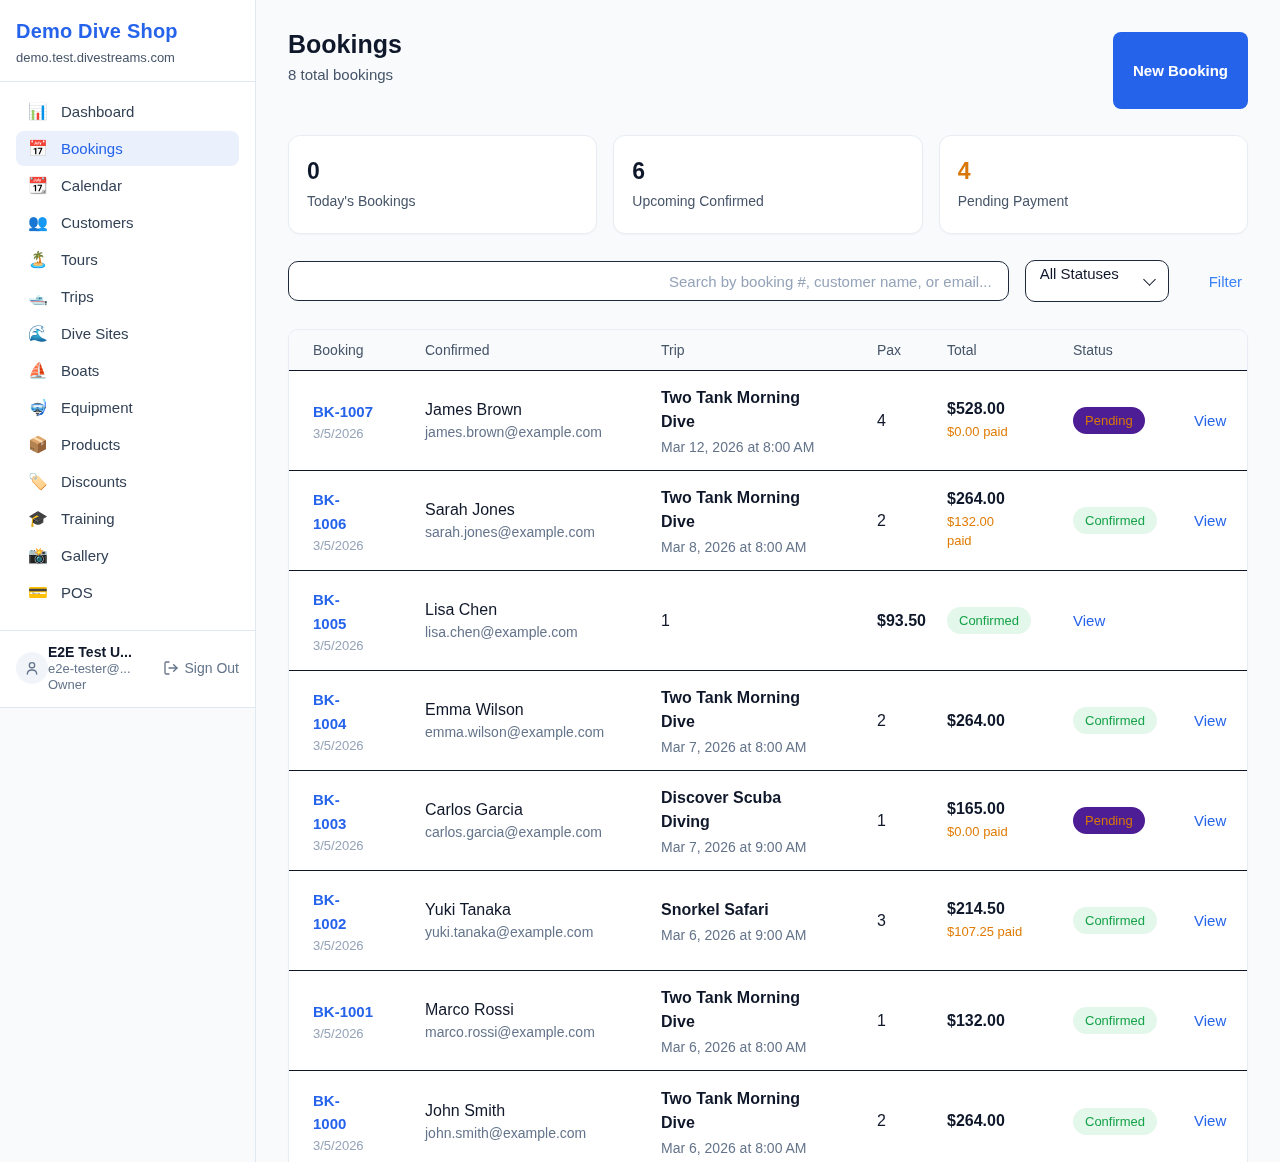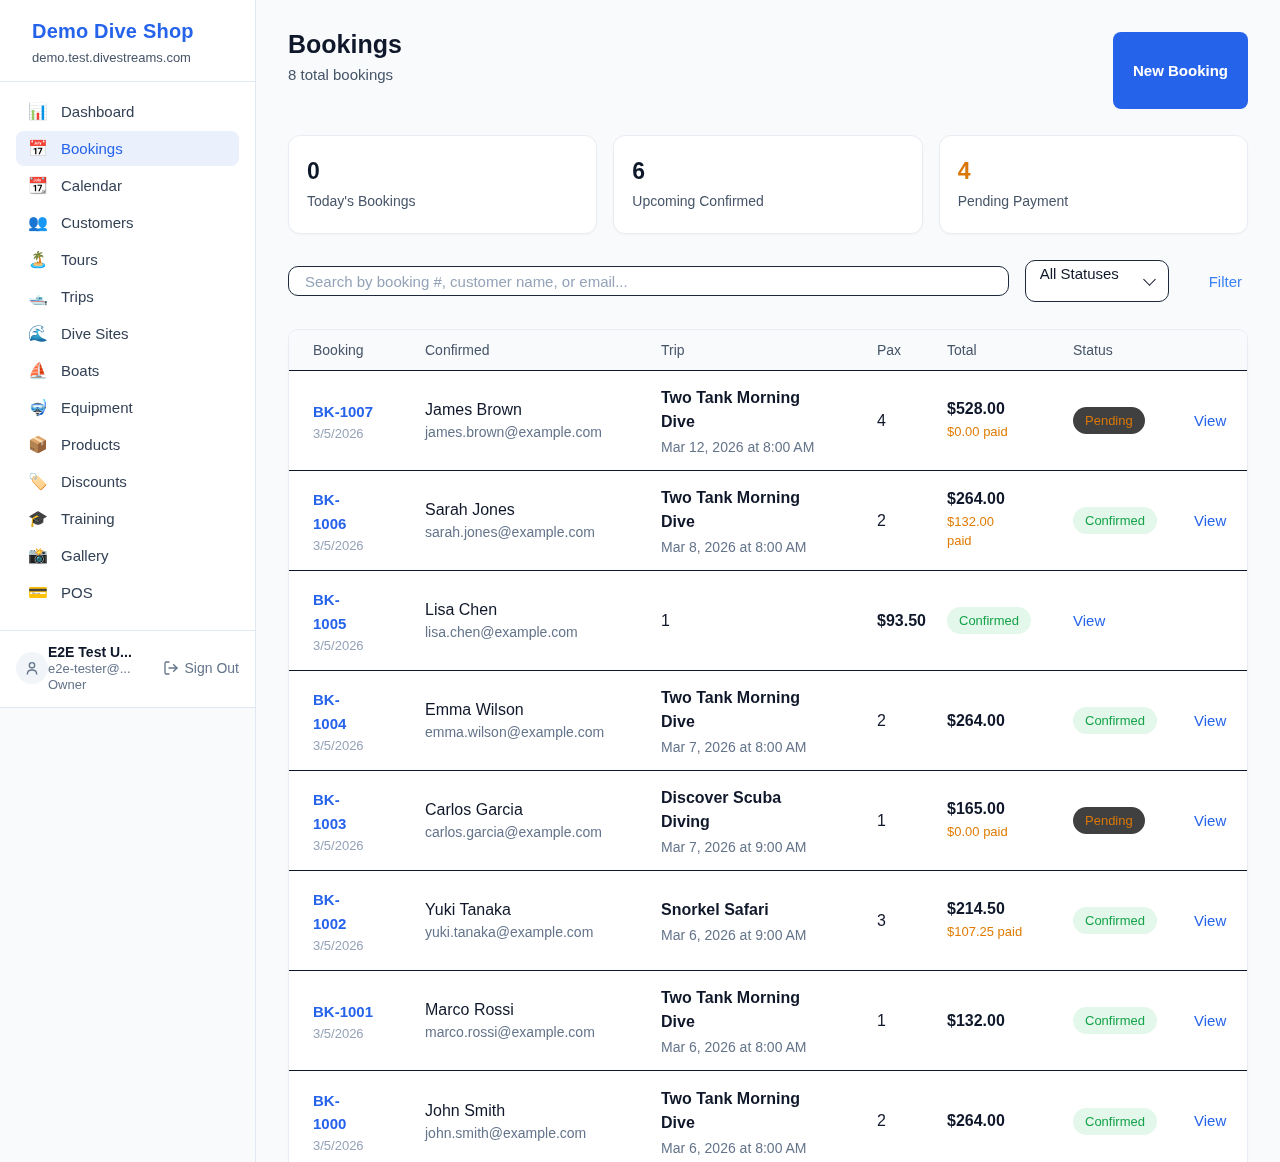--- a/index.html
+++ b/index.html
@@ -12,21 +12,21 @@
   }
   .app { display: flex; align-items: stretch; min-height: 1162px; }
 
   
   .sidebar-col {
     width: 256px; flex: none;
     background: #f8fafc;
     border-right: 1px solid #e2e8f0;
   }
   .sidebar-panel { background: #ffffff; border-bottom: 1px solid #e2e8f0; }
-  .brand { padding: 20px 32px 16px; border-bottom: 1px solid #e2e8f0; }
+  .brand { padding: 20px 16px 16px; border-bottom: 1px solid #e2e8f0; }
   .brand-name { color: #2563eb; font-size: 20px; font-weight: 700; letter-spacing: .2px; }
   .brand-domain { color: #475569; font-size: 13px; margin-top: 7px; }
   .nav { padding: 10px 0 8px; }
   .nav-item {
     display: flex; align-items: center; gap: 13px;
     margin: 2px 16px; padding: 9px 12px;
     border-radius: 8px; cursor: pointer;
     color: #334155; font-size: 15px;
   }
   .nav-item.active { background: #eaf1fd; color: #2563eb; font-weight: 500; }
@@ -68,24 +68,24 @@
     border: 1px solid #e8edf3; border-radius: 12px;
     padding: 22px 18px 24px;
     box-shadow: 0 1px 2px rgba(15,23,42,.03);
   }
   .stat-value { font-size: 23px; font-weight: 700; color: #0f172a; }
   .stat-value.orange { color: #d97706; }
   .stat-label { font-size: 14px; color: #475569; margin-top: 8px; }
 
   .filters { display: flex; align-items: center; margin-bottom: 27px; }
   .search-input {
-    flex: 1; height: 30px;
+    flex: 1; height: 40px;
     border: 1px solid #1e293b; border-radius: 10px;
     background: #ffffff; padding: 0 16px;
-    font-family: inherit; font-size: 15px; color: #0f172a;
+    font-family: inherit; font-size: 15px; color: #0f172a; text-align: right;
   }
   .search-input::placeholder { color: #94a3b8; }
   .select-wrap { position: relative; margin-left: 16px; }
   .status-select {
     appearance: none; -webkit-appearance: none;
     height: 42px; min-width: 144px;
     border: 1px solid #1e293b; border-radius: 10px;
     background: #ffffff; padding: 0 36px 16px 14px;
     font-family: inherit; font-size: 15px; color: #0f172a; cursor: pointer;
   }
@@ -133,21 +133,21 @@
   .c-email { color: #64748b; font-size: 14px; margin-top: 5px; }
   .t-name { color: #0f172a; font-size: 16px; font-weight: 600; white-space: pre-line; line-height: 1.5; }
   .t-date { color: #64748b; font-size: 14px; margin-top: 5px; }
   .pax-val { font-size: 16px; color: #0f172a; }
   .total-val { font-size: 16px; font-weight: 700; color: #0f172a; }
   .paid-val { font-size: 13px; color: #e07c05; margin-top: 5px; white-space: pre-line; line-height: 1.45; }
   .badge {
     display: inline-block; padding: 6px 12px; border-radius: 999px;
     font-size: 13px; font-weight: 500;
   }
-  .badge.pending { background: #404040; color: #d97706; }
+  .badge.pending { background: #4c1d95; color: #d97706; }
   .badge.confirmed { background: #e3f7ea; color: #16a34a; }
   .view-link { color: #2563eb; font-size: 15px; font-weight: 500; cursor: pointer; text-decoration: none; }
 </style>
 </head>
 <body>
 
 <div class="app">
 
   <aside class="sidebar-col">
     <div class="sidebar-panel">

